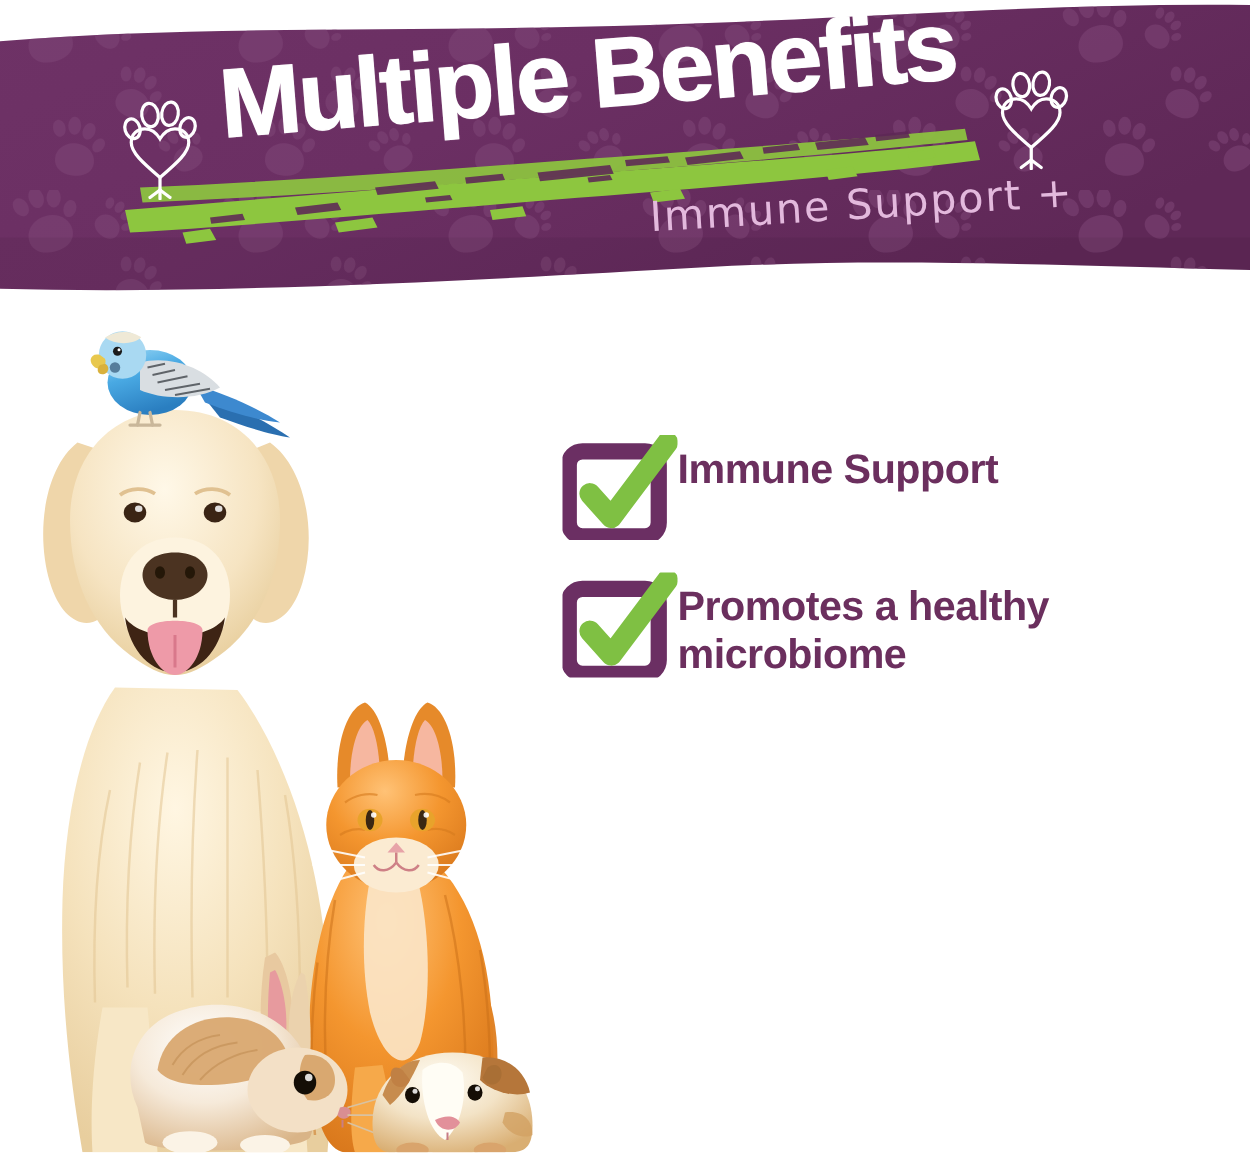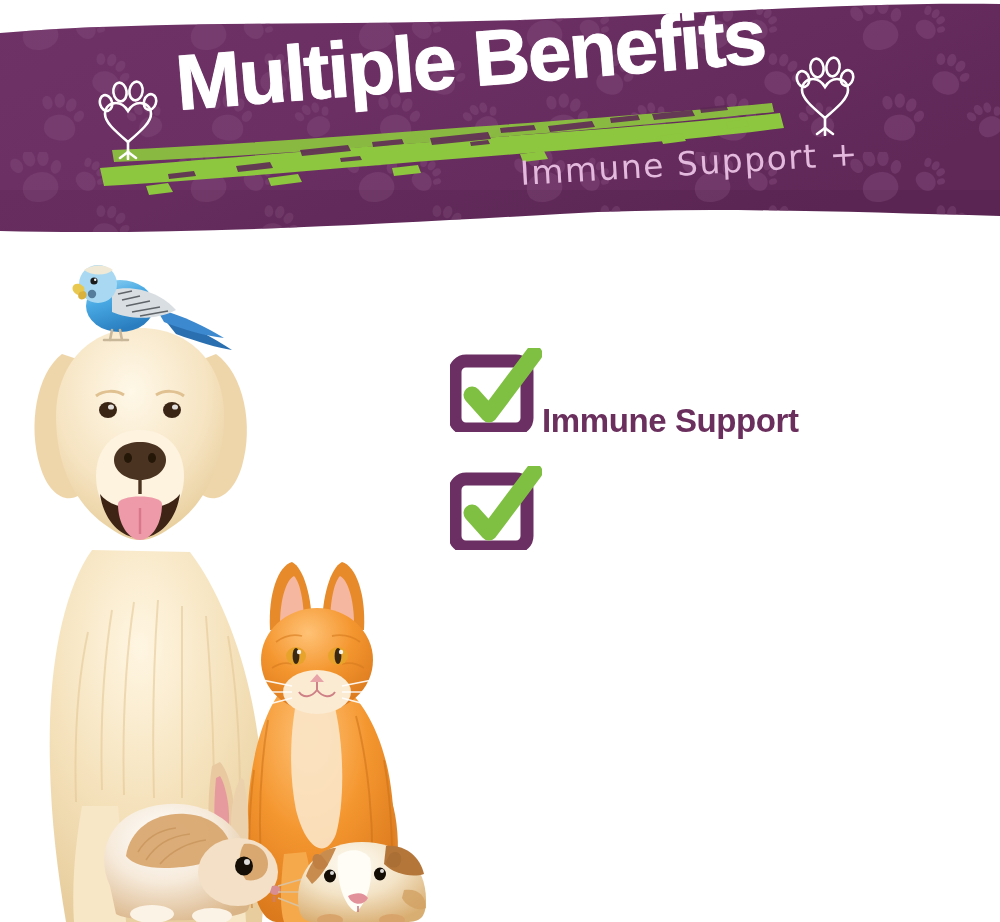--- a/index.html
+++ b/index.html
@@ -99,21 +99,20 @@
   .check-wrap svg { position:absolute; left:0; top:0; }
   .benefit-label {
     flex:1 1 auto;
     padding-top:8px;
     font-family:"Liberation Sans", sans-serif;
     font-weight:bold;
     font-size:33px;
     line-height:38px;
     letter-spacing:-0.4px;
     color:#6B2F5E;
-    margin-top:46px;
   }
 </style>
 </head>
 <body>
 
 <div id="page">
 
   <div id="banner">
     <svg id="banner-svg" width="1000" height="250" viewBox="0 0 1000 250">
       <defs>
@@ -491,17 +490,18 @@
     </div>
 
 
     <div class="benefit-item">
       <div class="check-wrap">
         <svg width="92" height="84" viewBox="0 0 92 84">
           <rect x="5" y="13" width="72" height="68" rx="11" ry="11" fill="none" stroke="#6B2F63" stroke-width="13"></rect>
           <path d="M22,47 L39,66 L84,6" fill="none" stroke="#7FC043" stroke-width="17" stroke-linecap="round" stroke-linejoin="round"></path>
         </svg>
       </div>
+      <div class="benefit-label">Promotes a healthy microbiome</div>
     </div>
 
 
   </div>
 </div>
 
 </body></html>

